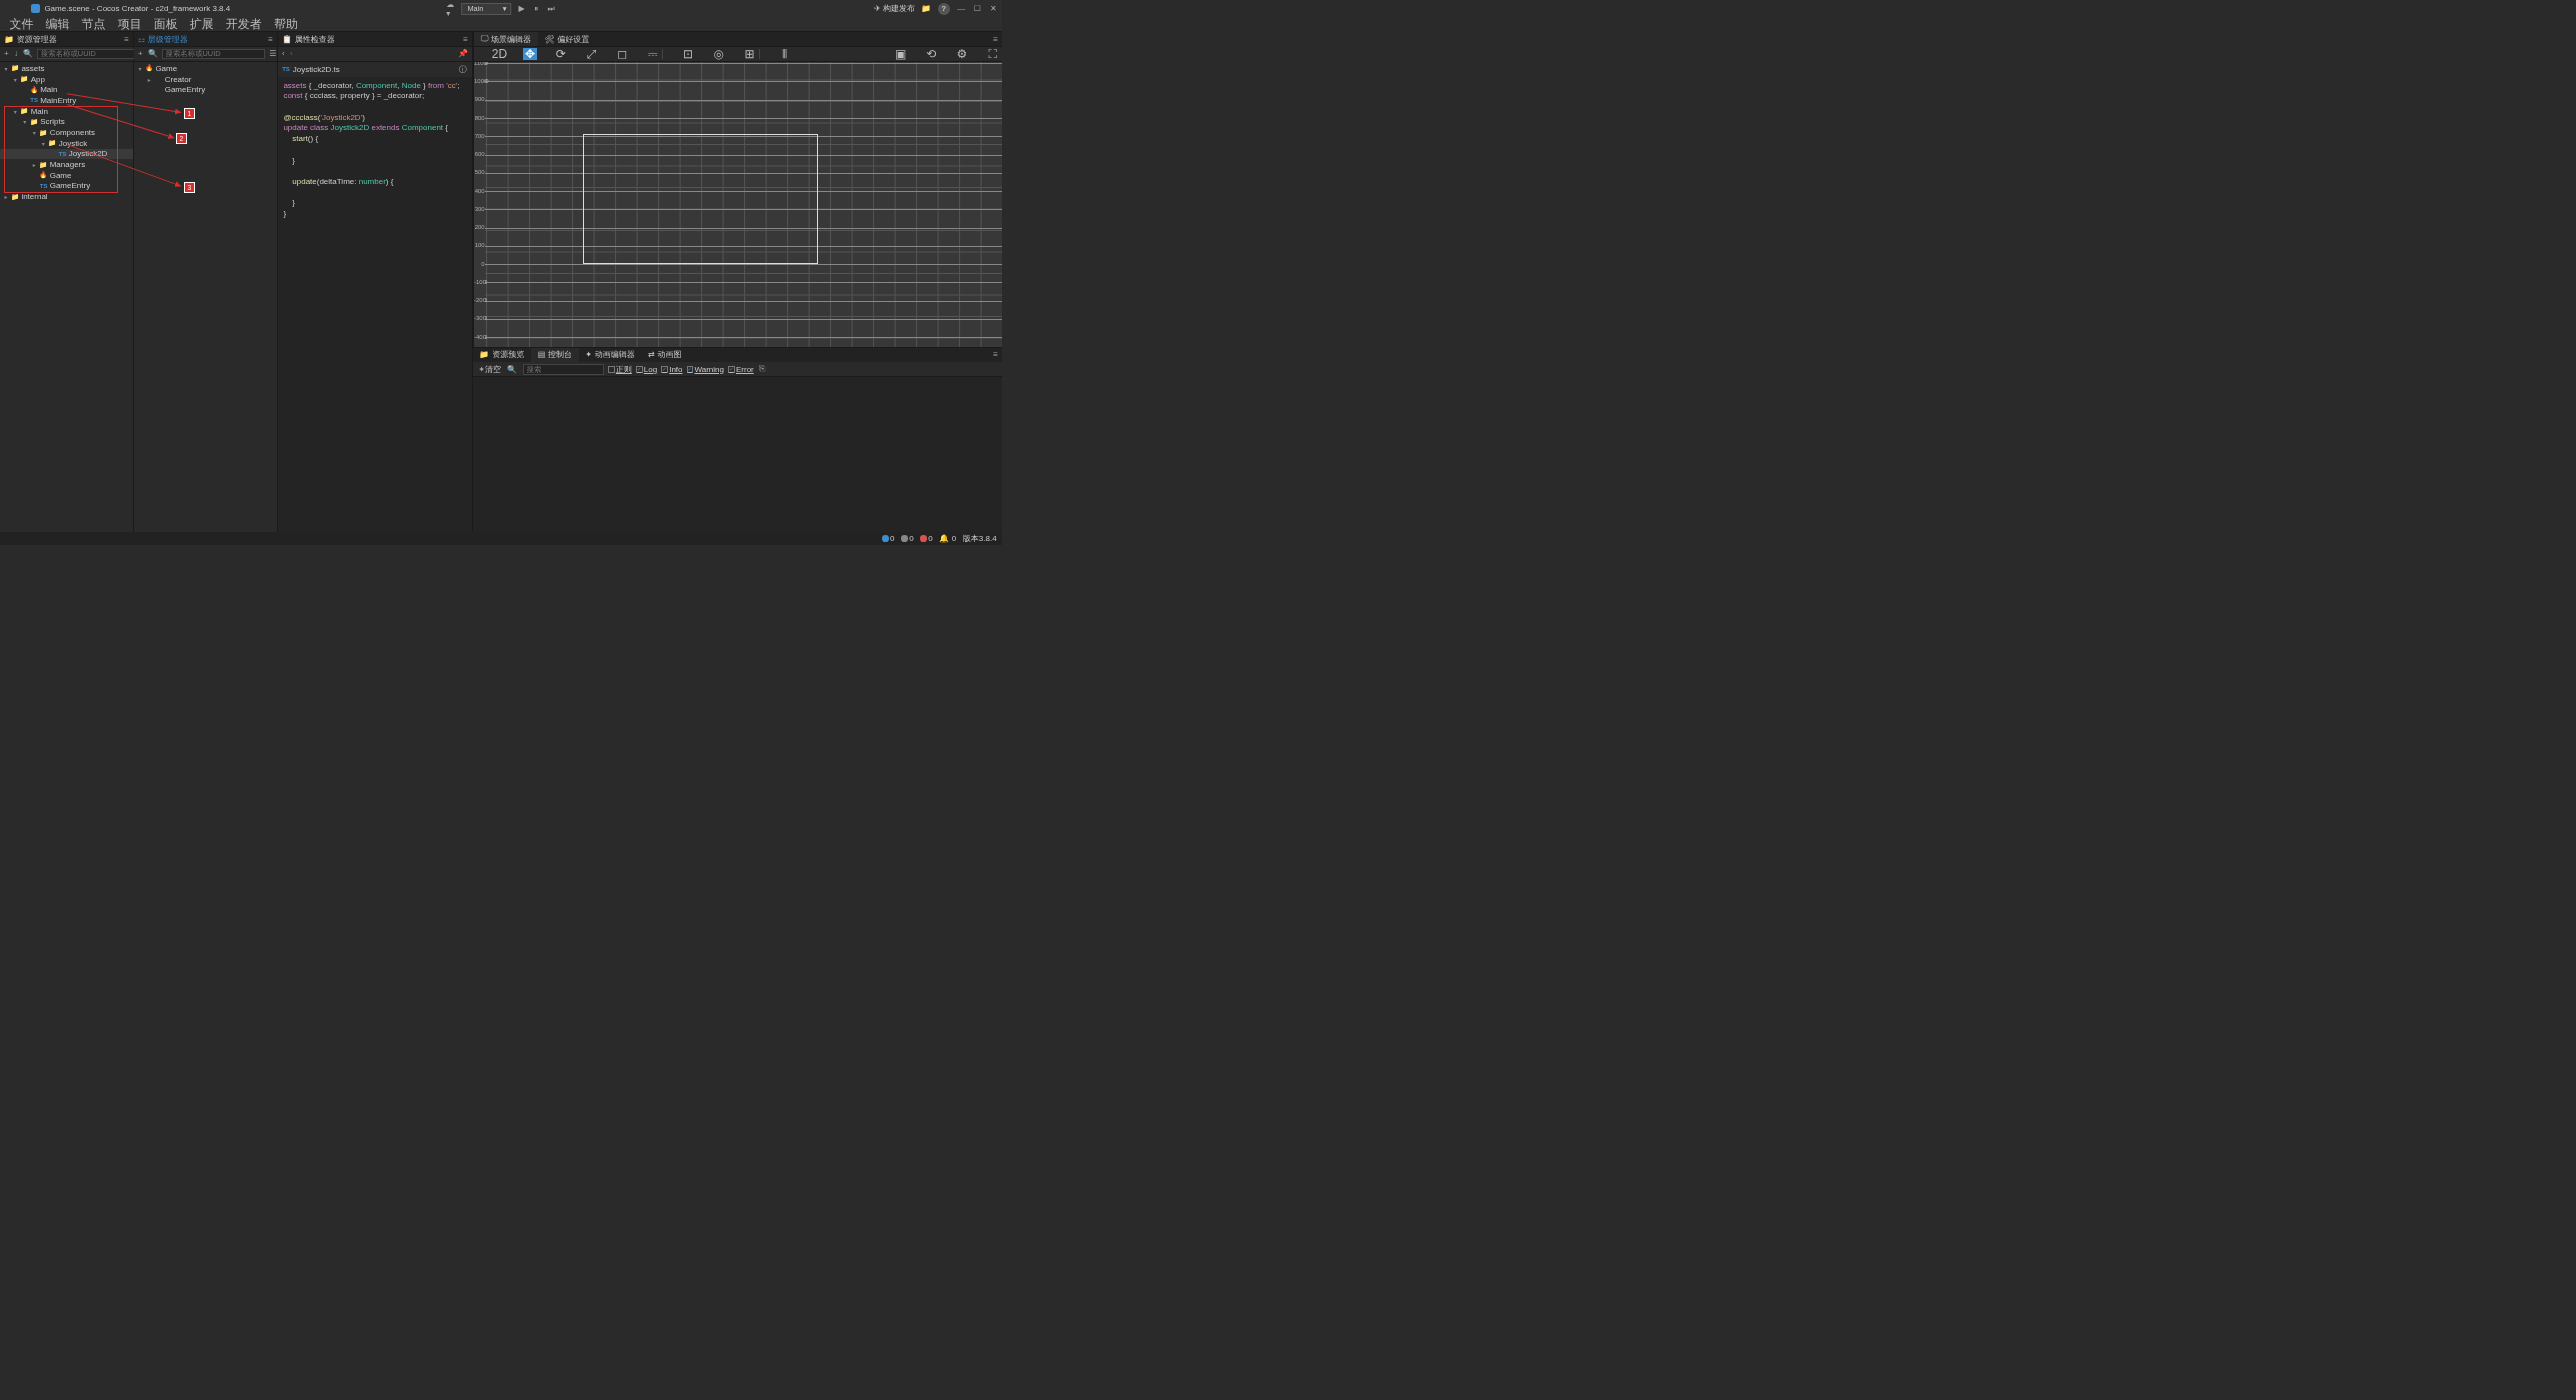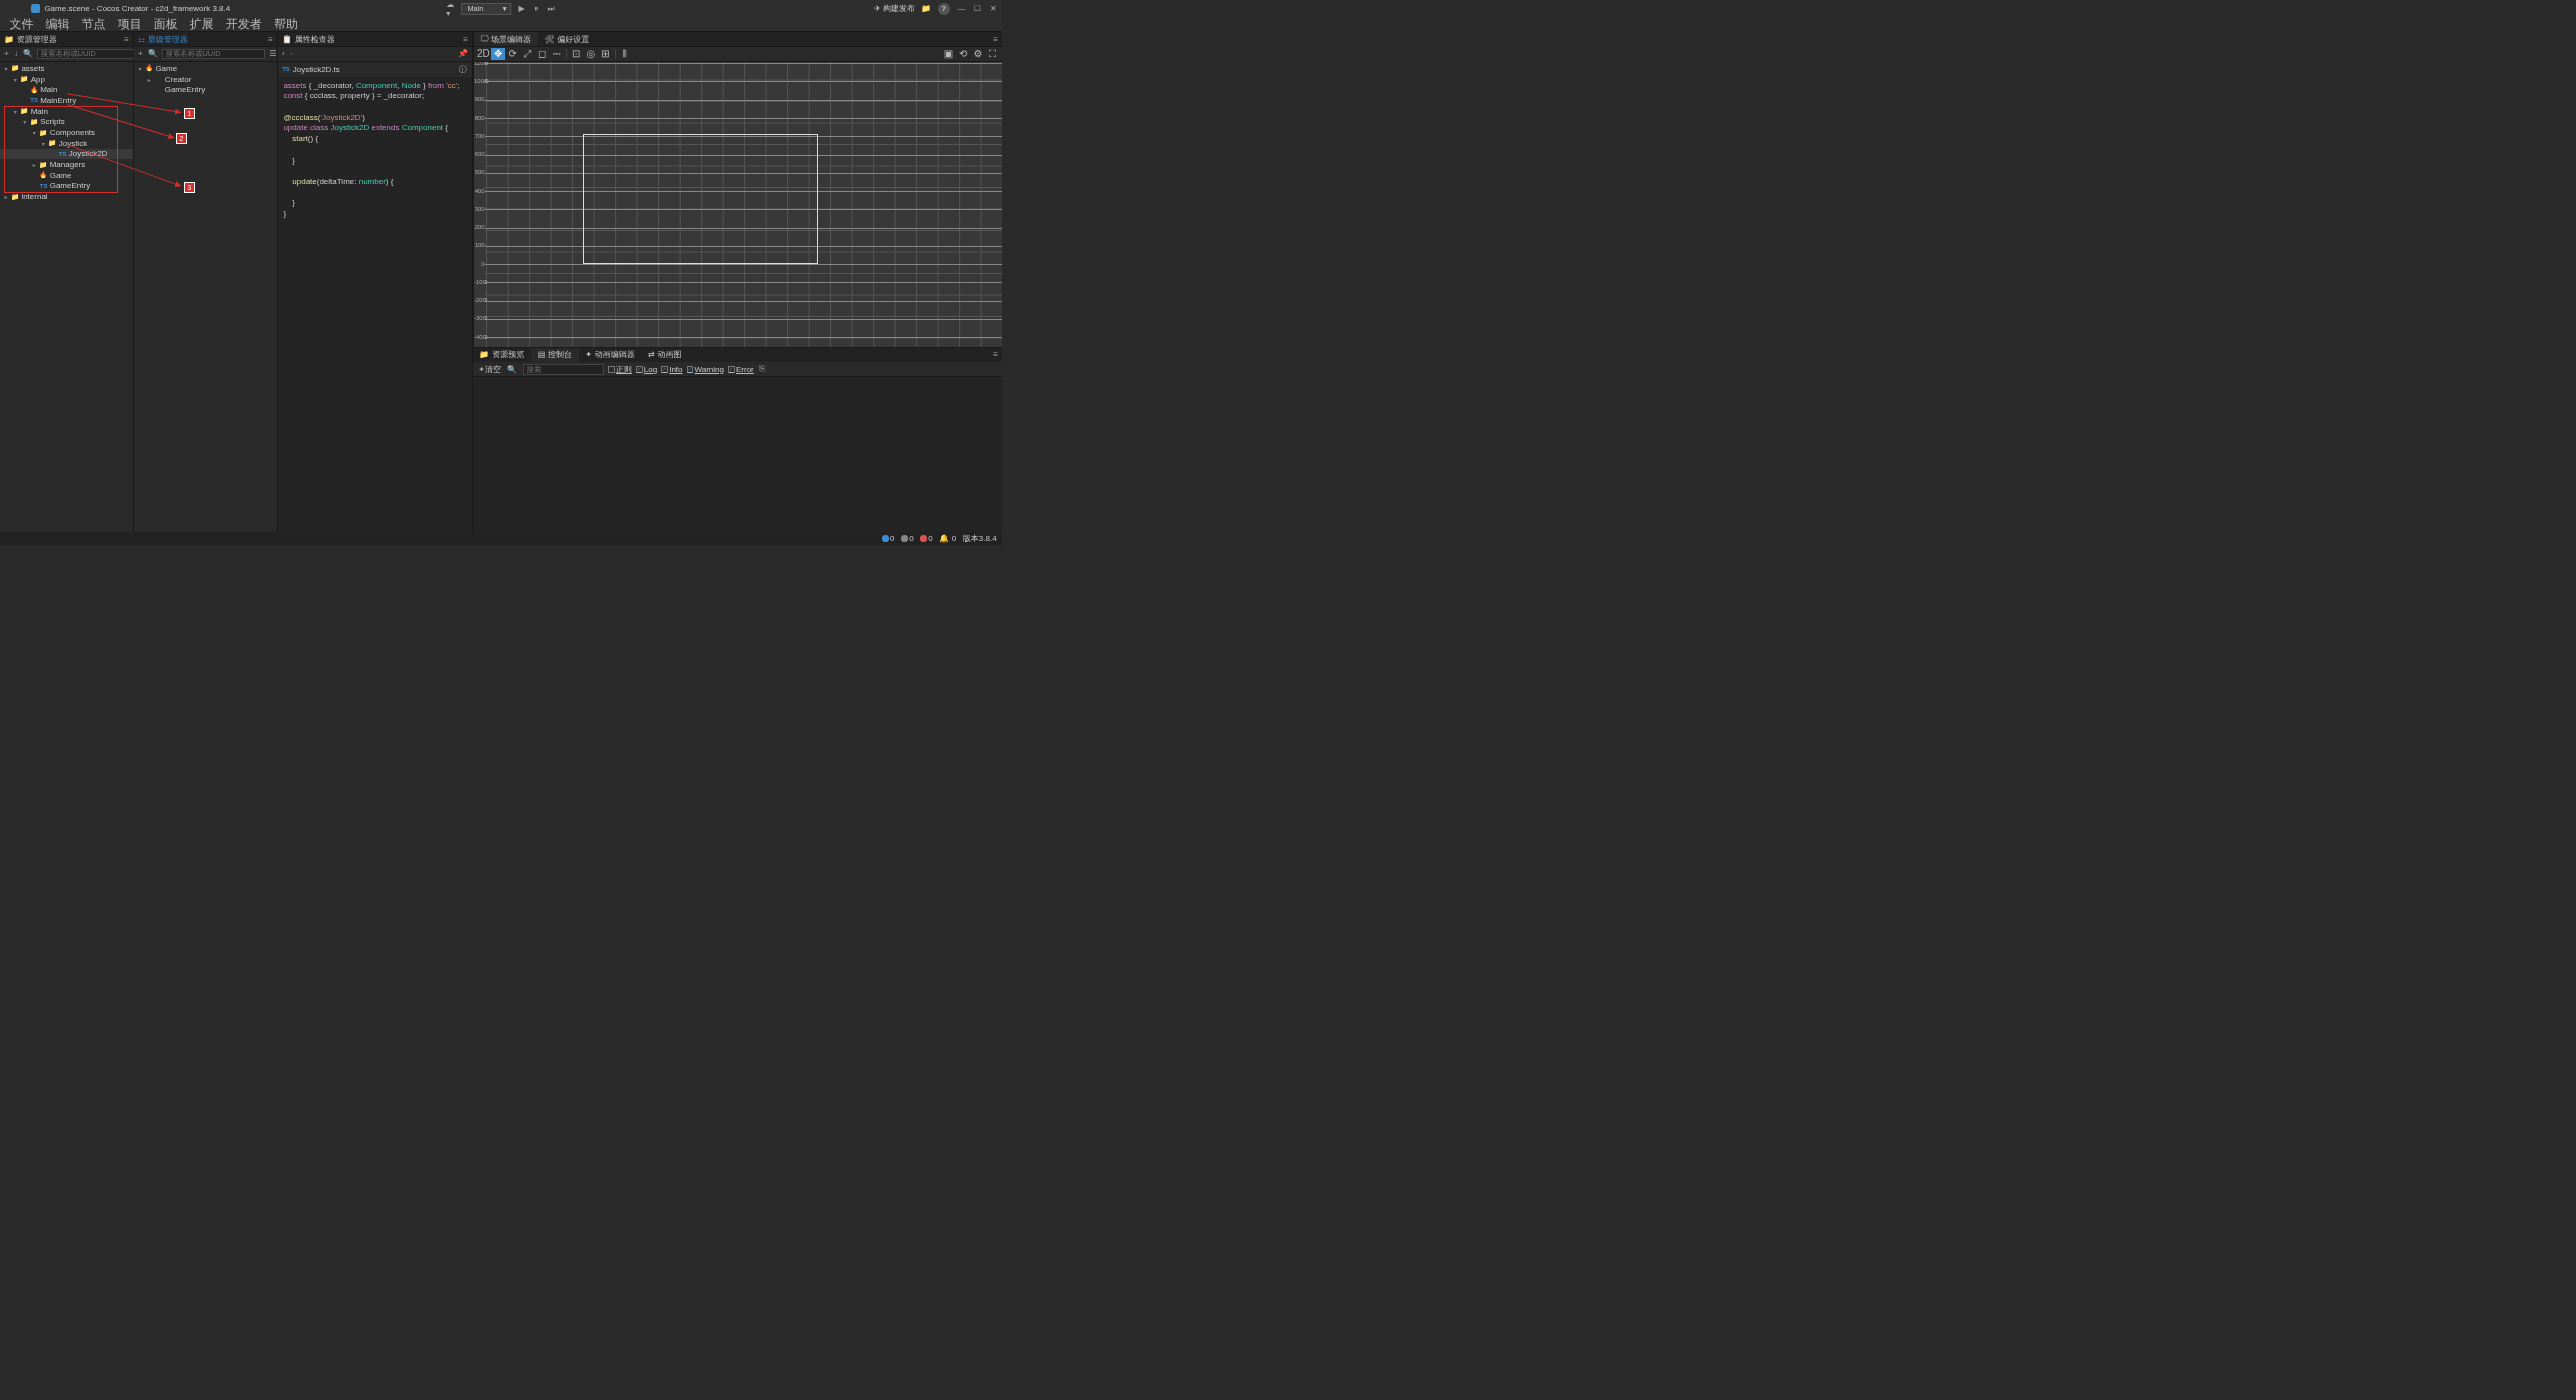--- a/index.html
+++ b/index.html
@@ -34,21 +34,21 @@
 .red-box { position: absolute; border: 0.7px solid #d32f2f; pointer-events: none; }
 .red-marker { position: absolute; width: 10.7px; height: 10.7px; background: #d32f2f; border: 0.7px solid #fff; color: #fff; font-size: 6.7px; display: flex; align-items: center; justify-content: center; pointer-events: none; }
 
 .right-stack { flex: 1; display: flex; flex-direction: column; }
 .scene-panel { display: flex; flex-direction: column; flex: 1; border-left: 0.7px solid #1a1a1a; }
 .scene-tabs { height: 14.8px; background: #222; display: flex; align-items: center; border-bottom: 0.7px solid #1a1a1a; }
 .scene-tab { padding: 0 6.7px; height: 100%; display: flex; align-items: center; gap: 2.7px; font-size: 7.4px; color: #bbb; }
 .scene-tab.active { background: #2a2a2a; }
 .scene-toolbar { height: 14.8px; background: #2a2a2a; display: flex; align-items: center; padding: 0 2.7px; gap: 1.3px; border-bottom: 0.7px solid #1a1a1a; justify-content: space-between; }
 .tb-left, .tb-right { display: flex; align-items: center; gap: 1.3px; }
-.tb-btn { width: 13.4px; height: 12px; display: flex; align-items: center; justify-content: center; color: #bbb; cursor: pointer; font-size: 10px; }
+.tb-btn { width: 13.4px; height: 12px; display: flex; align-items: center; justify-content: center; color: #bbb; cursor: pointer; font-size: 12px; margin-left: 16px; }
 .tb-btn.active { background: #3e8ed0; color: #fff; }
 .scene-view { flex: 1; position: relative; background: #383838; overflow: hidden; }
 .grid-bg { position: absolute; inset: 0; background-image: linear-gradient(#555 0.7px, transparent 0.7px), linear-gradient(90deg, #555 0.7px, transparent 0.7px); background-size: 21.5px 21.5px; background-position: -9.4px -4px; }
 .grid-major-h { position: absolute; left: 10.7px; right: 0; height: 0.7px; background: #888; }
 .axis-label { position: absolute; font-size: 6px; color: #aaa; }
 .scene-rect { position: absolute; border: 0.7px solid #ddd; }
 .ruler-left { position: absolute; left: 0; top: 0; bottom: 8px; width: 10.7px; background: #383838; }
 
 .bottom-panel { height: 185px; background: #2a2a2a; border-top: 0.7px solid #1a1a1a; display: flex; flex-direction: column; }
 .btabs { height: 14.8px; background: #222; display: flex; align-items: center; }

